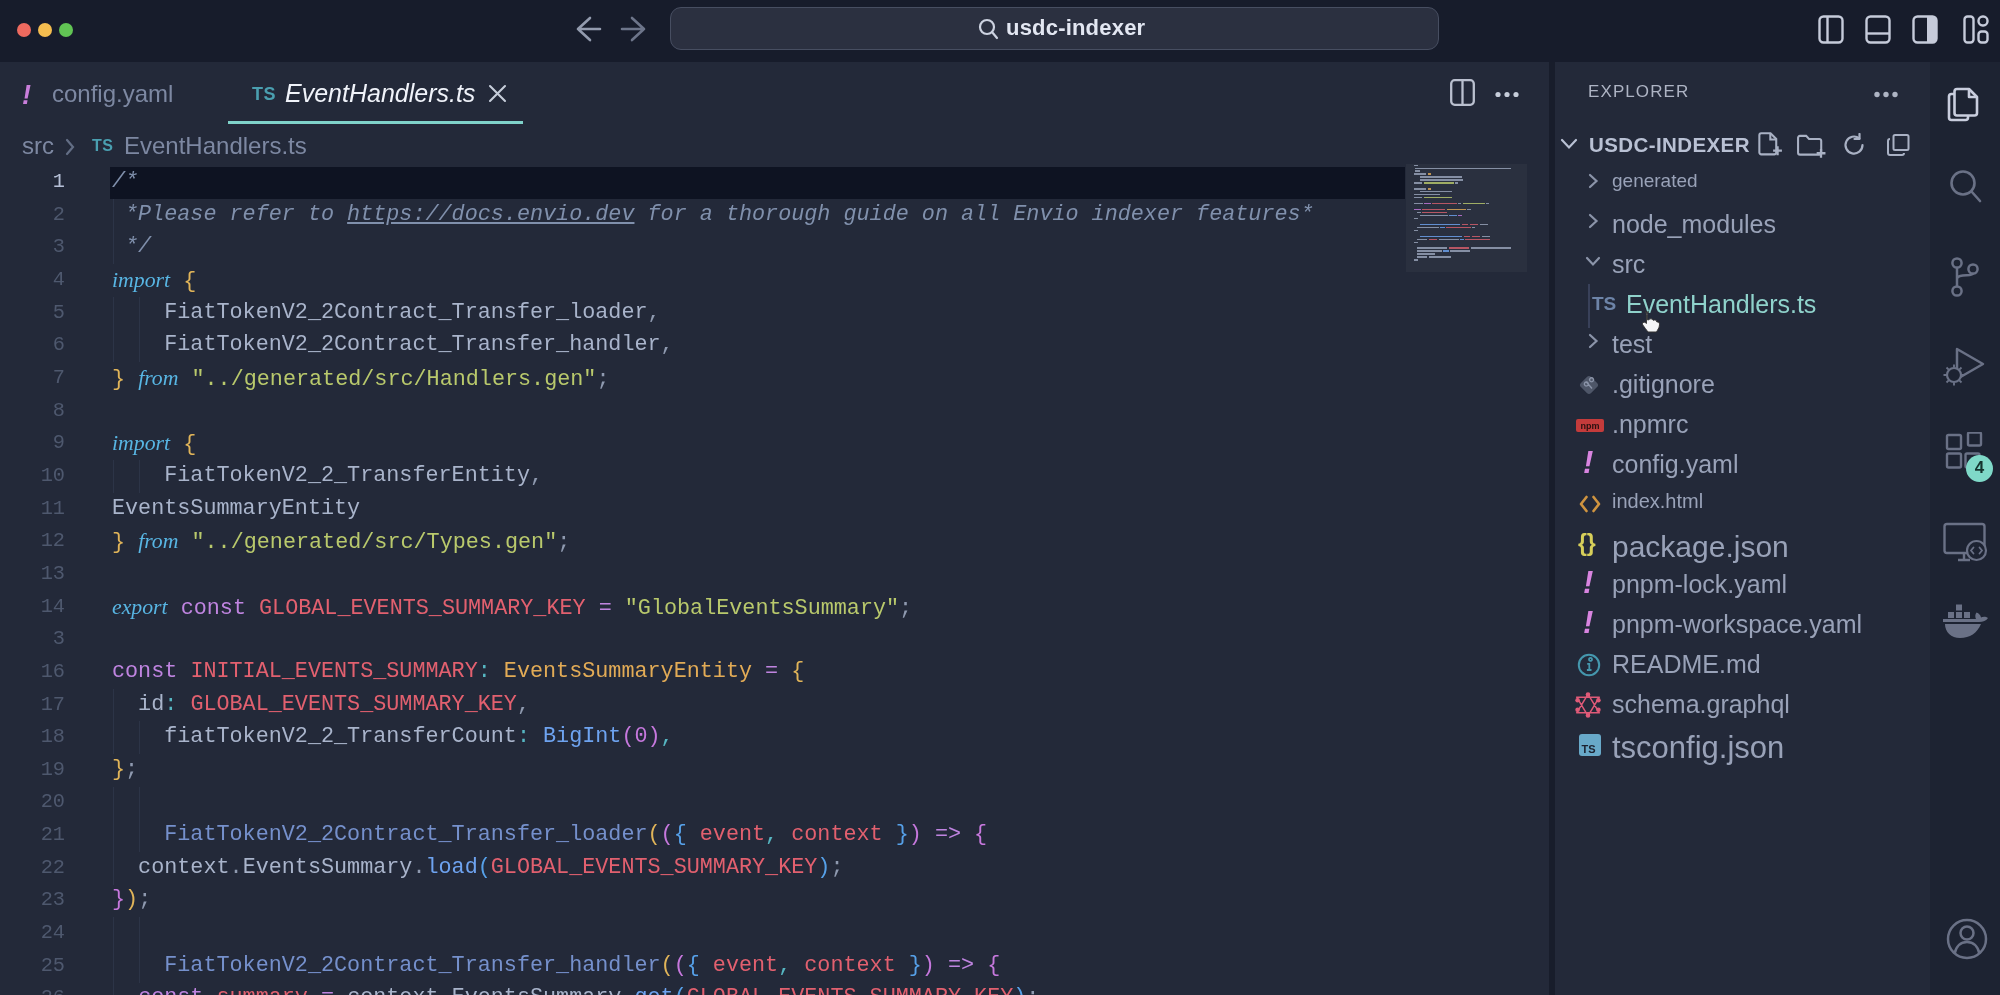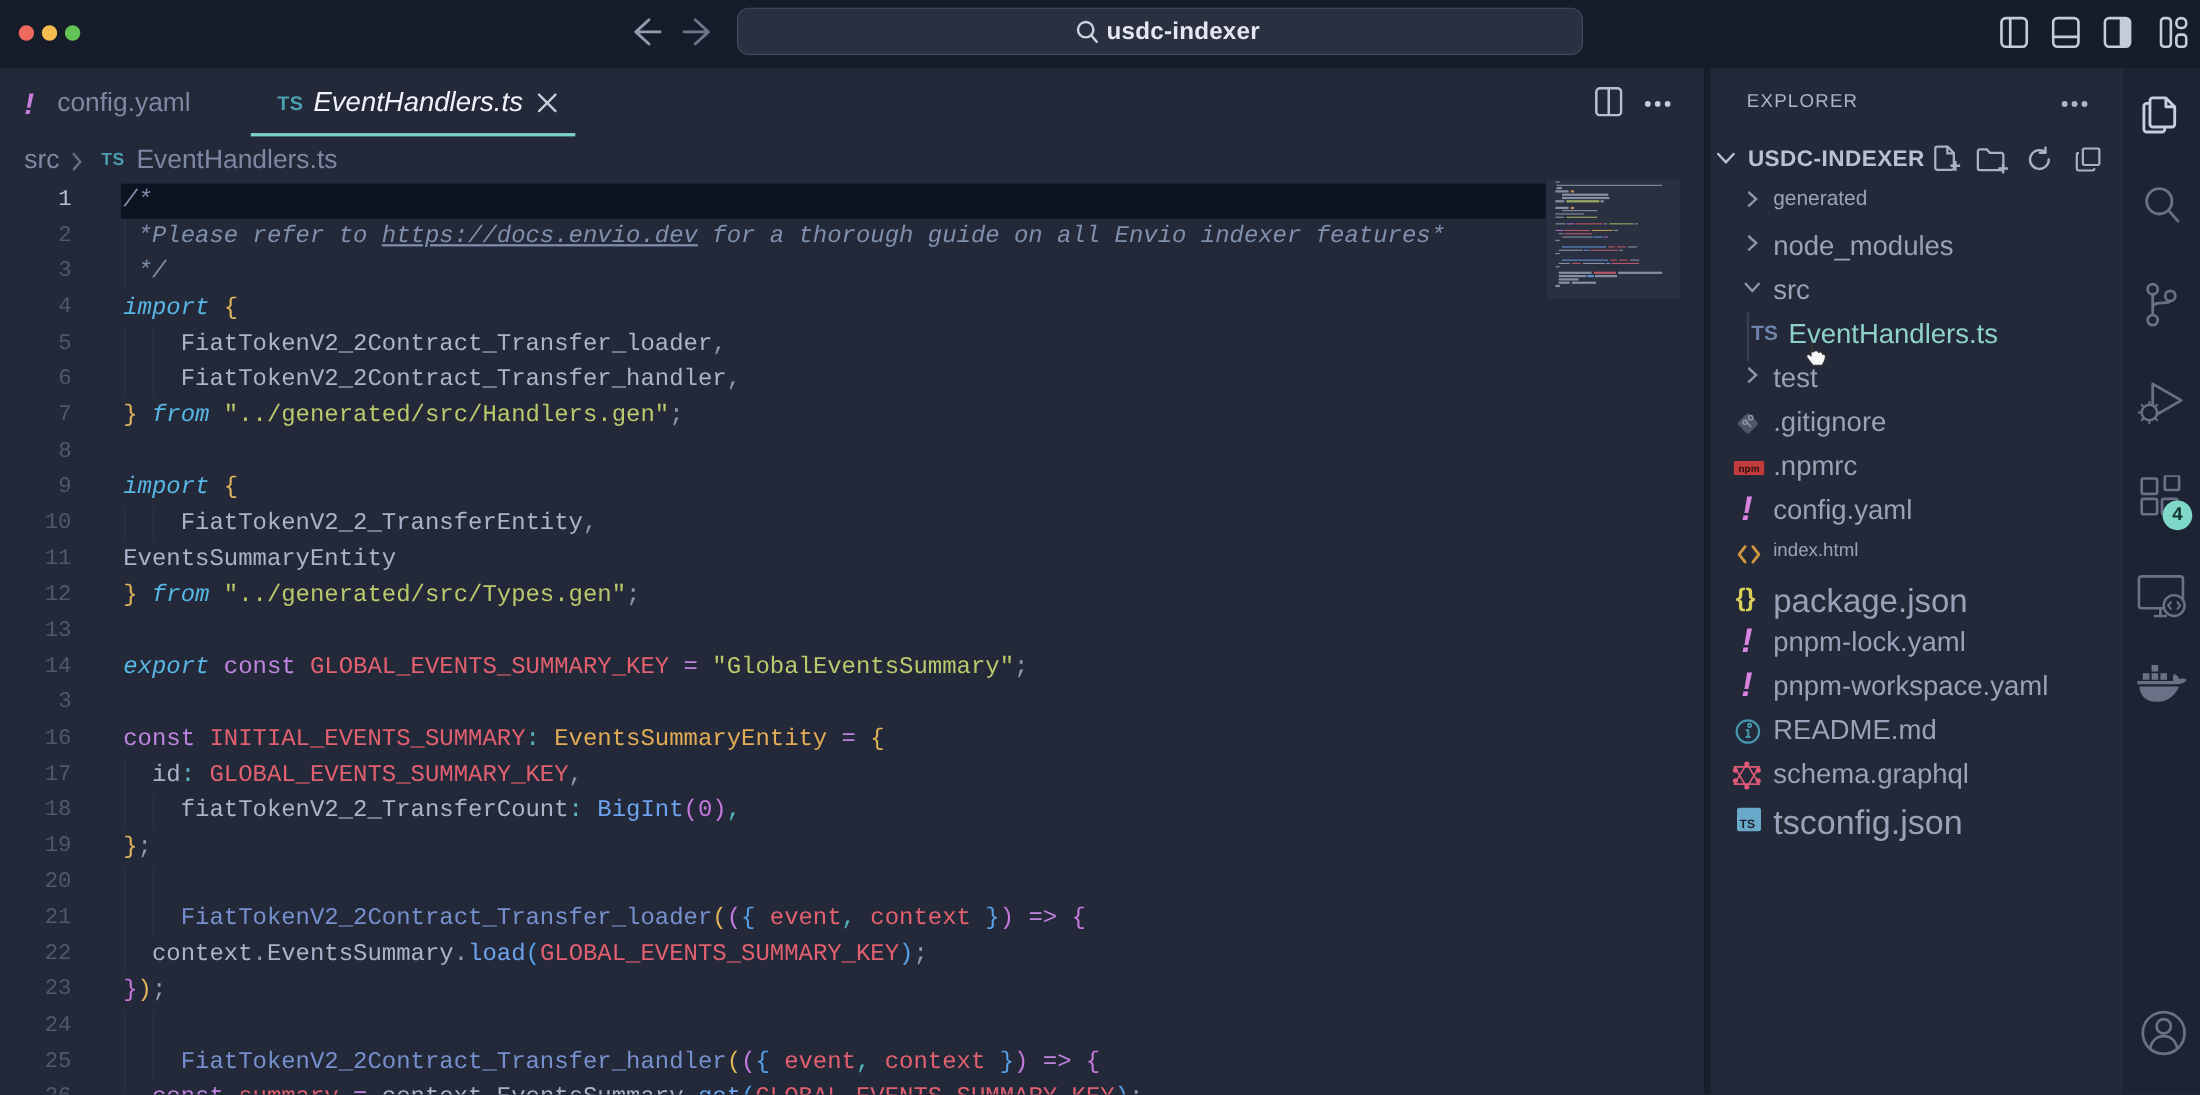--- a/index.html
+++ b/index.html
@@ -10,21 +10,21 @@
 .tl { position:absolute; top:23px; width:14px; height:14px; border-radius:50%; }
 #searchbar { position:absolute; left:670px; top:7px; width:769px; height:43px; background:#2b3040; border:1.5px solid #474e61; border-radius:11px; }
 
 #code { position:absolute; left:112px; top:166.0px; font-family:"Liberation Mono",monospace; font-size:21.77px; line-height:32.67px; white-space:pre; }
 #gutter { position:absolute; left:0; top:166.0px; width:65px; text-align:right; font-family:"Liberation Mono",monospace; font-size:20.25px; line-height:32.67px; color:#4e586e; }
 .cl { height:32.67px; }
 .gl { height:32.67px; }
 .ga { color:#b7c1d8; }
 .cm { color:#8090ac; font-style:italic; }
 .cmu { color:#8090ac; font-style:italic; text-decoration:underline; }
-.kw { color:#58b6e4; font-style:italic; }
+.kw { color:#58b6e4; font-style:italic;font-family:Liberation Serif, serif; }
 .purple { color:#bf84e0; }
 .red { color:#e2606f; }
 .string { color:#b9c96c; }
 .typ { color:#e2ab56; }
 .fn { color:#6ea3f0; }
 .fnm { color:#7590cc; }
 .ident { color:#a9b4cb; }
 .pun { color:#8f9ab0; }
 .cyan { color:#56b6c2; }
 .b0 { color:#e0b459; }
@@ -227,21 +227,21 @@
 <svg class="abs" style="left:1576px;top:419px" width="28" height="13" viewBox="0 0 28 13">
 <rect x="0" y="0" width="28" height="13" rx="2" fill="#c43b3b"></rect>
 <text x="14" y="10" font-family="Liberation Sans" font-size="9" font-weight="bold" fill="#2a1010" text-anchor="middle">npm</text>
       </svg>
 <div class="abs" style="left:1612px;top:410px;font-size:25px;color:#99a2b8;white-space:nowrap">.npmrc</div>
 <div class="abs" style="left:1583px;top:445px;font-size:31px;font-weight:bold;font-style:italic;color:#d884e0">!</div>
 <div class="abs" style="left:1612px;top:450px;font-size:25px;color:#99a2b8;white-space:nowrap">config.yaml</div>
 <svg class="abs" style="left:1578px;top:494px" width="24" height="20" viewBox="0 0 24 20">
 <path d="M8.5 3 L3 10 L8.5 17 M15.5 3 L21 10 L15.5 17" stroke="#cf9440" stroke-width="2.6" fill="none" stroke-linecap="round" stroke-linejoin="round"></path>
       </svg>
-<div class="abs" style="left:1612px;top:490px;font-size:17px;color:#99a2b8;white-space:nowrap">index.html</div>
+<div class="abs" style="left:1612px;top:490px;font-size:20px;color:#99a2b8;white-space:nowrap">index.html</div>
 <div class="abs" style="left:1578px;top:530px;font-size:23px;font-weight:bold;color:#d7cf5a;letter-spacing:-1px">{ }</div>
 <div class="abs" style="left:1612px;top:530px;font-size:30px;color:#99a2b8;white-space:nowrap">package.json</div>
 <div class="abs" style="left:1583px;top:565px;font-size:31px;font-weight:bold;font-style:italic;color:#d884e0">!</div>
 <div class="abs" style="left:1612px;top:570px;font-size:25px;color:#99a2b8;white-space:nowrap">pnpm-lock.yaml</div>
 <div class="abs" style="left:1583px;top:605px;font-size:31px;font-weight:bold;font-style:italic;color:#d884e0">!</div>
 <div class="abs" style="left:1612px;top:610px;font-size:25px;color:#99a2b8;white-space:nowrap">pnpm-workspace.yaml</div>
 <svg class="abs" style="left:1577px;top:653px" width="24" height="24" viewBox="0 0 24 24">
 <circle cx="12" cy="12" r="10.2" stroke="#4597ad" stroke-width="2" fill="none"></circle>
 <path d="M12 6.4 a1.5 1.5 0 1 1 0 .05 M10.2 10.8 h2.1 v5.7 M9.9 17 h4.6" stroke="#4597ad" stroke-width="1.8" fill="none"></path>
       </svg>

